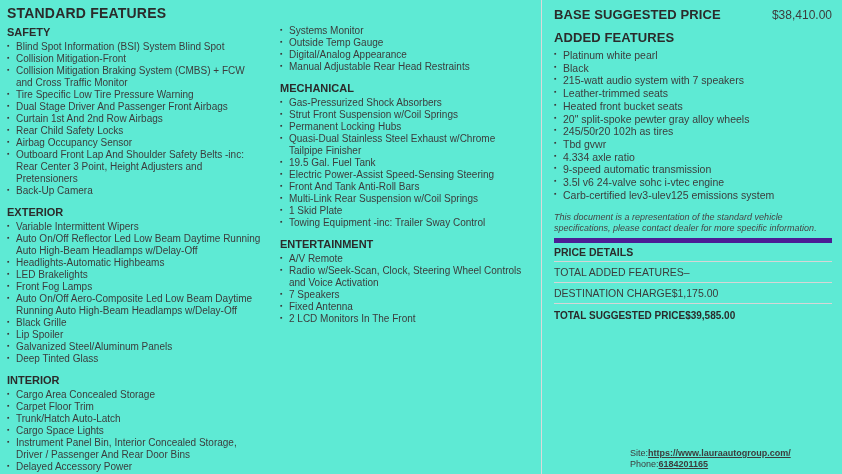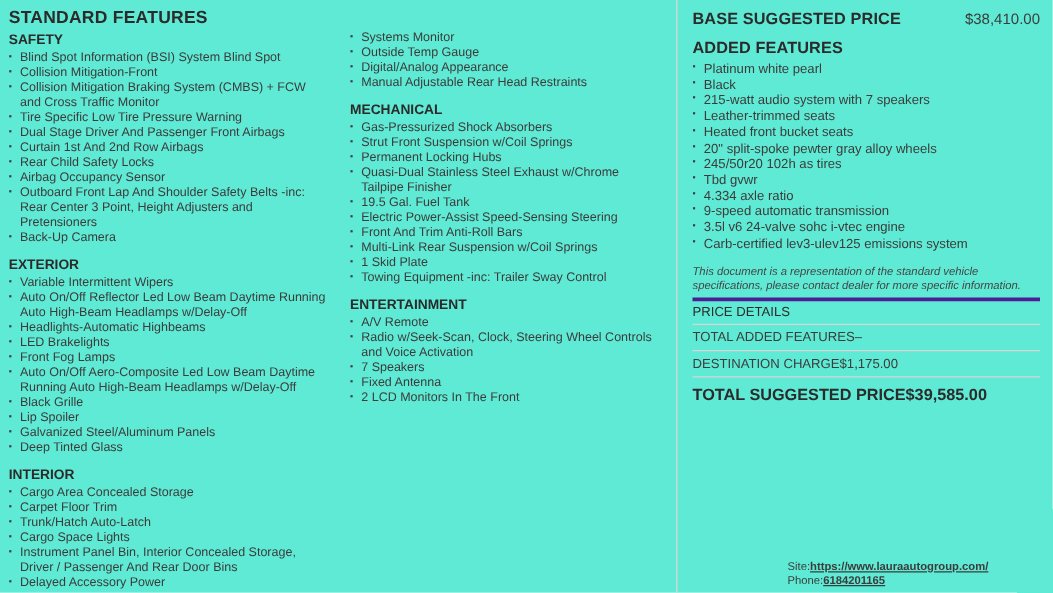--- a/index.html
+++ b/index.html
@@ -44,31 +44,31 @@
   .base-value { font-size:12px; }
   .af-h { font-size:13px; font-weight:bold; color:#2b2b2b; margin:8px 0 4px; letter-spacing:.1px; }
   .panel .li { font-size:10.5px; line-height:12.7px; }
   #added-list { max-width:222px; }
   .disclaimer {
     font-style:italic; font-size:9px; line-height:11px;
     margin-top:11px; color:#454545;
   }
   .pd { margin-top:4px; }
   .pd-h {
-    font-size:10.5px; font-weight:normal; color:#2b2b2b;
-    border-top:3px solid #4c1d95; border-bottom:1px solid #d6d6d6;
+    font-size:10.5px; font-weight:bold; color:#2b2b2b;
+    border-top:5px solid #4c1d95; border-bottom:1px solid #d6d6d6;
     padding:3px 0;
   }
   .pd-row {
     display:flex; 
     font-size:10.5px; padding:4px 0;
     border-bottom:1px solid #d6d6d6;
   }
   .pd-row.pd-total {
-    font-size:13px; font-weight:bold; color:#2b2b2b;
+    font-size:10px; font-weight:bold; color:#2b2b2b;
     border-bottom:none; padding-top:6px;
   }
   .footer { position:absolute; left:88px; bottom:5px; font-size:9px; line-height:10.5px; }
   .footer a { color:#3c3c3c; text-decoration:underline; cursor:pointer;font-weight:bold; }
 </style>
 </head>
 <body>
 
 <div class="page">
 
@@ -167,21 +167,21 @@
   <li class="li"><span class="blt">▪</span><span class="li-t">Strut Front Suspension w/Coil Springs</span></li>
 
   <li class="li"><span class="blt">▪</span><span class="li-t">Permanent Locking Hubs</span></li>
 
   <li class="li"><span class="blt">▪</span><span class="li-t">Quasi-Dual Stainless Steel Exhaust w/Chrome Tailpipe Finisher</span></li>
 
   <li class="li"><span class="blt">▪</span><span class="li-t">19.5 Gal. Fuel Tank</span></li>
 
   <li class="li"><span class="blt">▪</span><span class="li-t">Electric Power-Assist Speed-Sensing Steering</span></li>
 
-  <li class="li"><span class="blt">▪</span><span class="li-t">Front And Trim Anti-Roll Bars</span></li>
+  <li class="li"><span class="blt">▪</span><span class="li-t">Front And Tank Anti-Roll Bars</span></li>
 
   <li class="li"><span class="blt">▪</span><span class="li-t">Multi-Link Rear Suspension w/Coil Springs</span></li>
 
   <li class="li"><span class="blt">▪</span><span class="li-t">1 Skid Plate</span></li>
 
   <li class="li"><span class="blt">▪</span><span class="li-t">Towing Equipment -inc: Trailer Sway Control</span></li>
 </ul>
   </section>
 
   <section class="sec">

